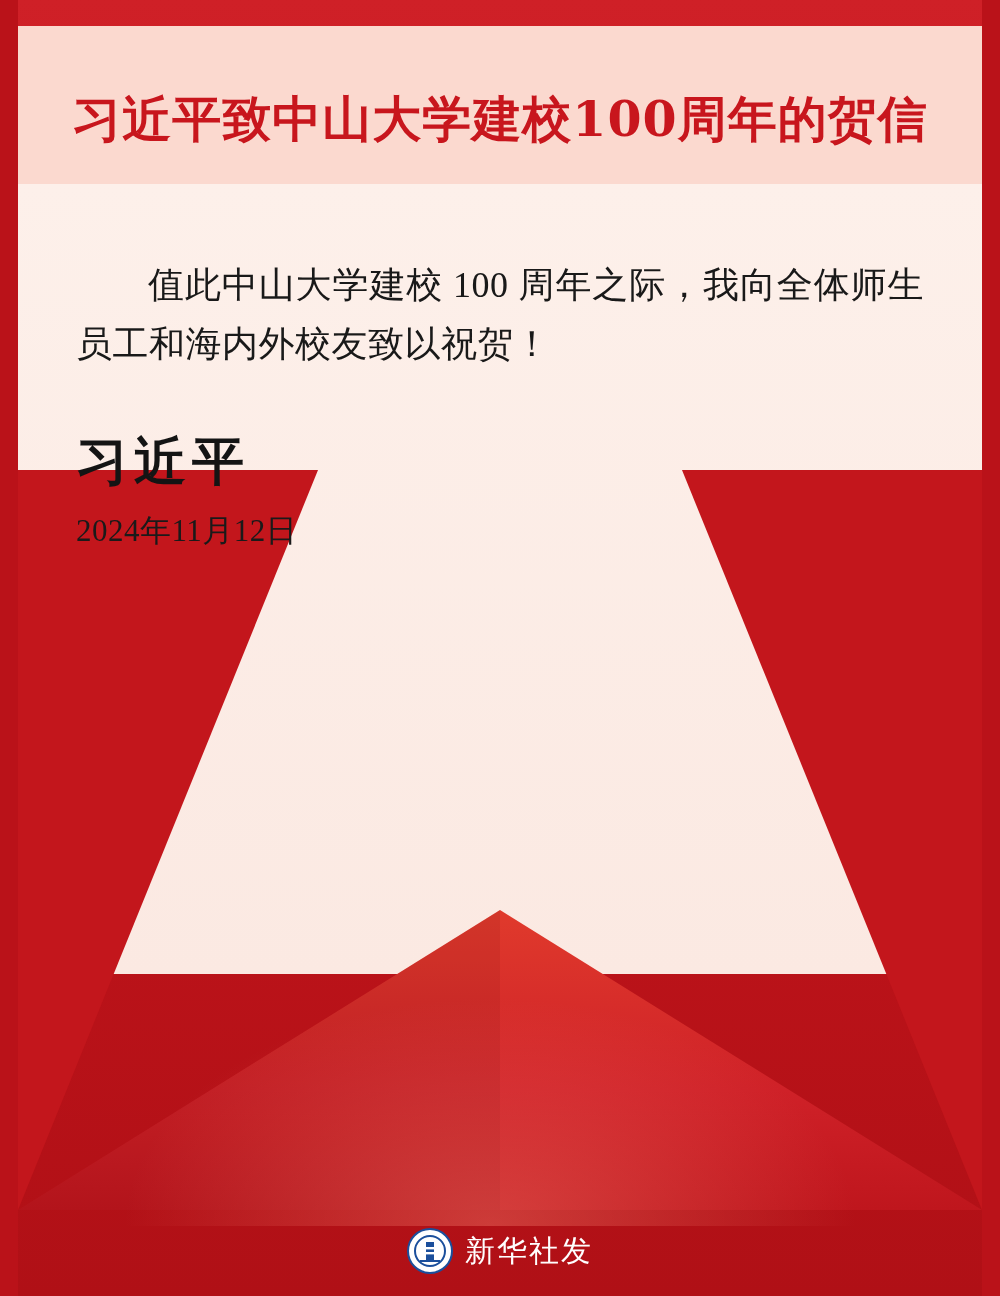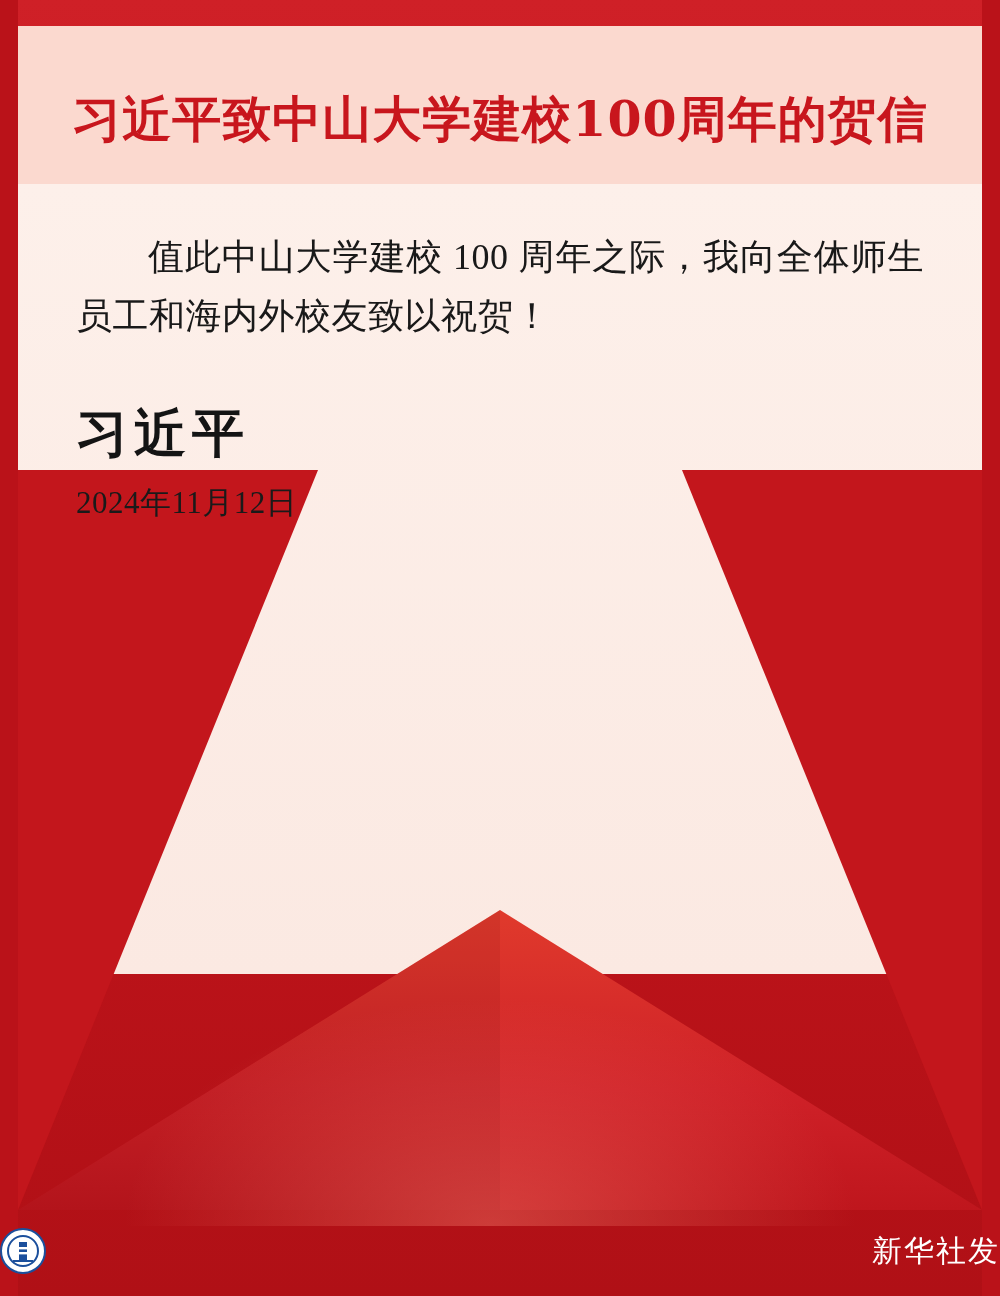--- a/index.html
+++ b/index.html
@@ -79,21 +79,21 @@
     content: "";
     position: absolute;
     inset: 0;
     background: linear-gradient(180deg, #fdf0ea 0%, #fbe9e2 100%);
     pointer-events: none;
   }
 
   .paper-inner {
     position: relative;
     z-index: 2;
-    padding: 44px 58px 0 58px;
+    padding: 72px 58px 0 58px;
     box-sizing: border-box;
   }
 
   .para {
     font-size: 36px;
     line-height: 59px;
     color: #191919;
     text-indent: 2em;
     margin: 0 0 2px 0;
     font-family: "Liberation Serif", "DejaVu Serif", serif;
@@ -183,21 +183,21 @@
   }
 
   
   .footer {
     position: absolute;
     left: 0;
     bottom: 22px;
     width: 1000px;
     display: flex;
     align-items: center;
-    justify-content: space-between;
+    justify-content: center;
     gap: 12px;
   }
   .logo-badge {
     width: 46px;
     height: 46px;
     border-radius: 50%;
     background: #ffffff;
     border: 2px solid #1b4f9c;
     position: relative;
     box-sizing: border-box;

